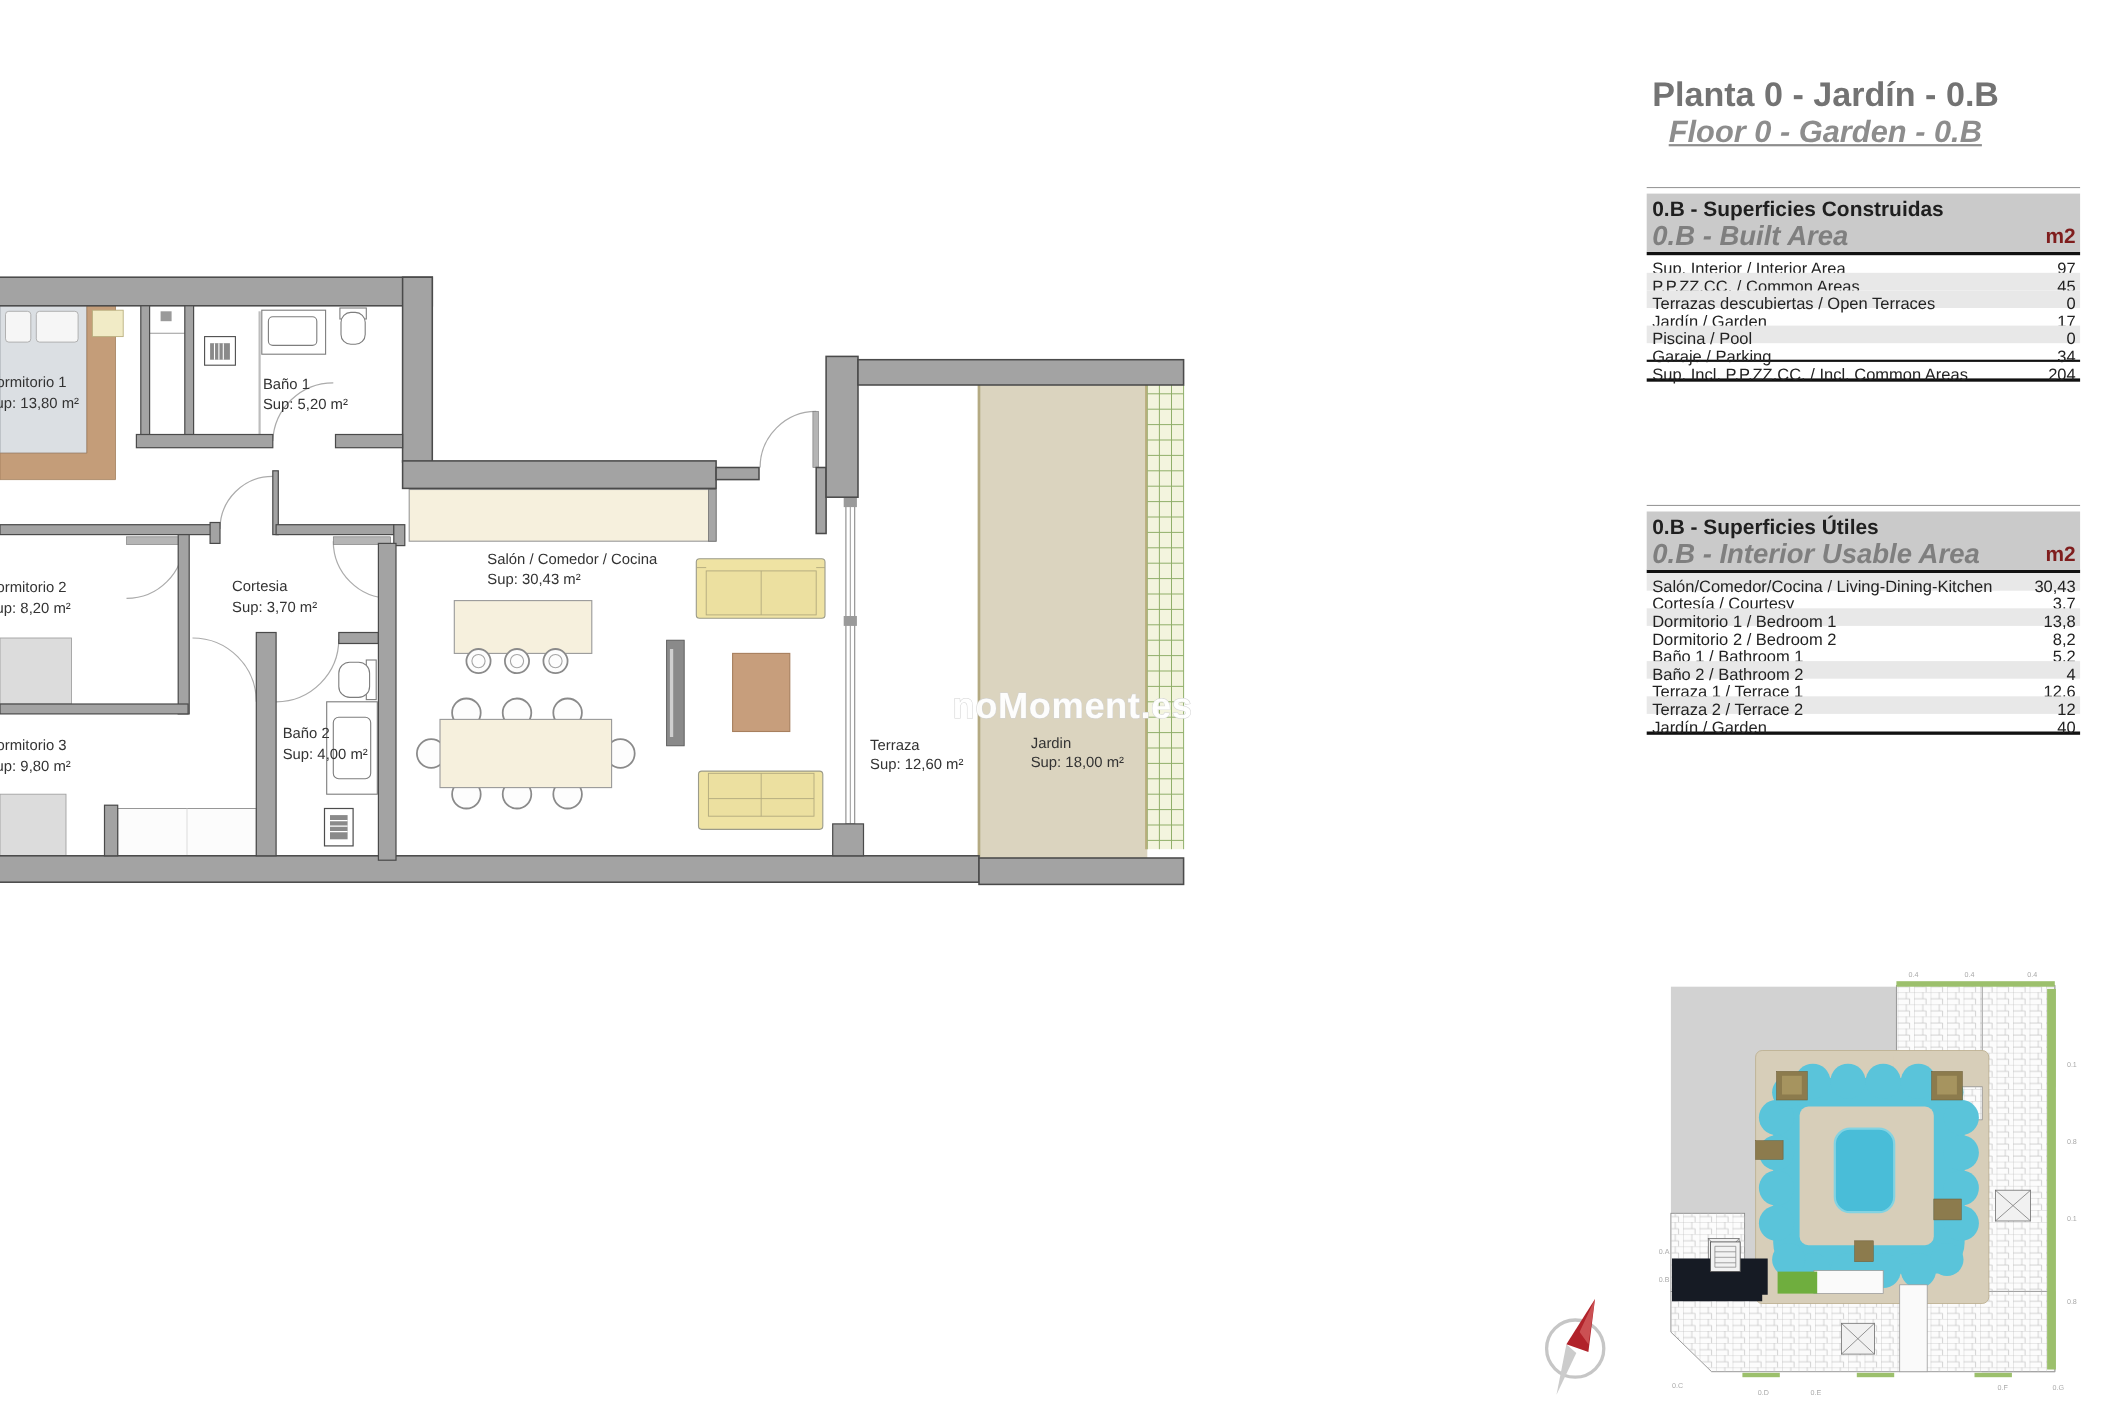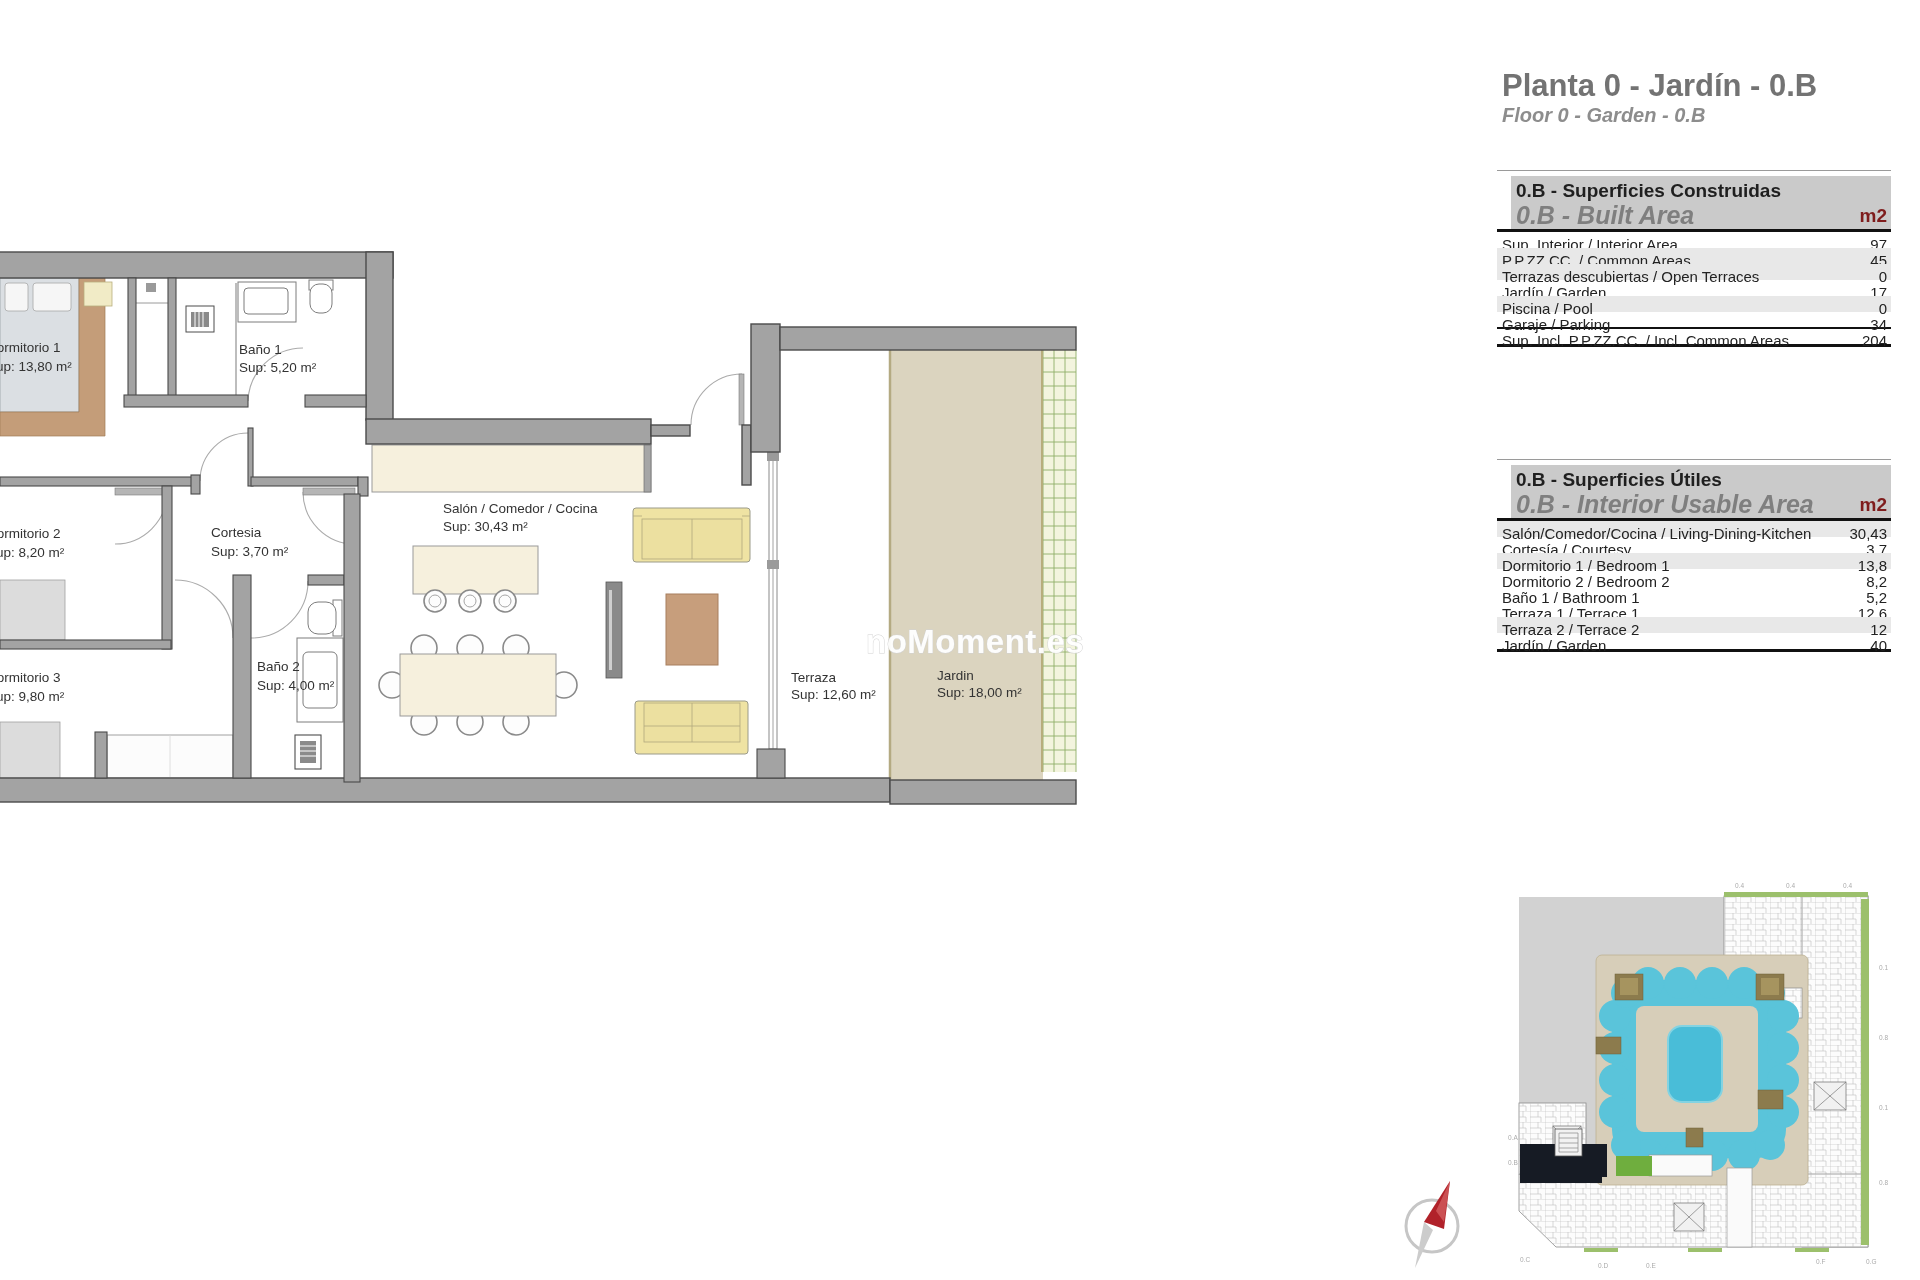--- a/index.html
+++ b/index.html
@@ -2,24 +2,24 @@
 <html><head>
 <meta charset="utf-8">
 <style>
   html,body{margin:0;padding:0;background:#ffffff;width:1920px;height:1280px;overflow:hidden;}
   *{box-sizing:border-box;}
   body{font-family:"Liberation Sans", sans-serif;}
   #page{position:relative;width:1920px;height:1280px;background:#fff;}
   #plan{position:absolute;left:0;top:0;}
   #rightcol{position:absolute;left:1497px;top:0;width:394px;}
   .title1{position:absolute;left:5px;top:68px;font-size:31px;font-weight:bold;color:#737373;white-space:nowrap;letter-spacing:0px;}
-  .title2{position:absolute;left:5px;top:104px;font-size:20px;font-weight:bold;font-style:italic;color:#8d8d8d;white-space:nowrap;}
+  .title2{position:absolute;left:20px;top:104px;font-size:28px;font-weight:bold;font-style:italic;color:#8d8d8d;white-space:nowrap;text-decoration:underline;}
   .tbl{position:absolute;left:0;width:394px;}
   .toprule{height:1px;background:#9a9a9a;margin-bottom:5px;}
-  .thead{background:#cacaca;padding:3px 5px 2px 5px;position:relative;height:53px;margin-left:14px;}
+  .thead{background:#cacaca;padding:3px 5px 2px 5px;position:relative;height:53px;}
   .thead .h1{font-size:19px;font-weight:bold;color:#1f1f1f;line-height:24px;white-space:nowrap;}
   .thead .h2{font-size:25px;font-weight:bold;font-style:italic;color:#7f7f7f;line-height:24px;white-space:nowrap;}
   .thead .m2{position:absolute;right:4px;bottom:2px;font-size:19px;font-weight:bold;color:#7f1d1d;}
   .hrule{height:3px;background:#111;}
   .row{height:16px;font-size:15px;color:#222;position:relative;line-height:26px;}
   .row .lbl{position:absolute;left:5px;top:0;white-space:nowrap;}
   .row .val{position:absolute;right:4px;top:0;}
   .row.g{background:#e8e8e8;}
   .midrule{height:2px;background:#111;margin-top:-1px;margin-bottom:-1px;}
   #minimap{position:absolute;left:1390px;top:876px;}
@@ -319,20 +319,24 @@
           <span class="lbl">Dormitorio 1 / Bedroom 1</span>
           <span class="val">13,8</span>
         </div>
       <div class="row">
           <span class="lbl">Dormitorio 2 / Bedroom 2</span>
           <span class="val">8,2</span>
         </div>
       <div class="row">
           <span class="lbl">Baño 1 / Bathroom 1</span>
           <span class="val">5,2</span>
+        </div>
+      <div class="row g">
+          <span class="lbl">Baño 2 / Bathroom 2</span>
+          <span class="val">4</span>
         </div>
       <div class="row">
           <span class="lbl">Terraza 1 / Terrace 1</span>
           <span class="val">12,6</span>
         </div>
       <div class="row g">
           <span class="lbl">Terraza 2 / Terrace 2</span>
           <span class="val">12</span>
         </div>
       <div class="row">

